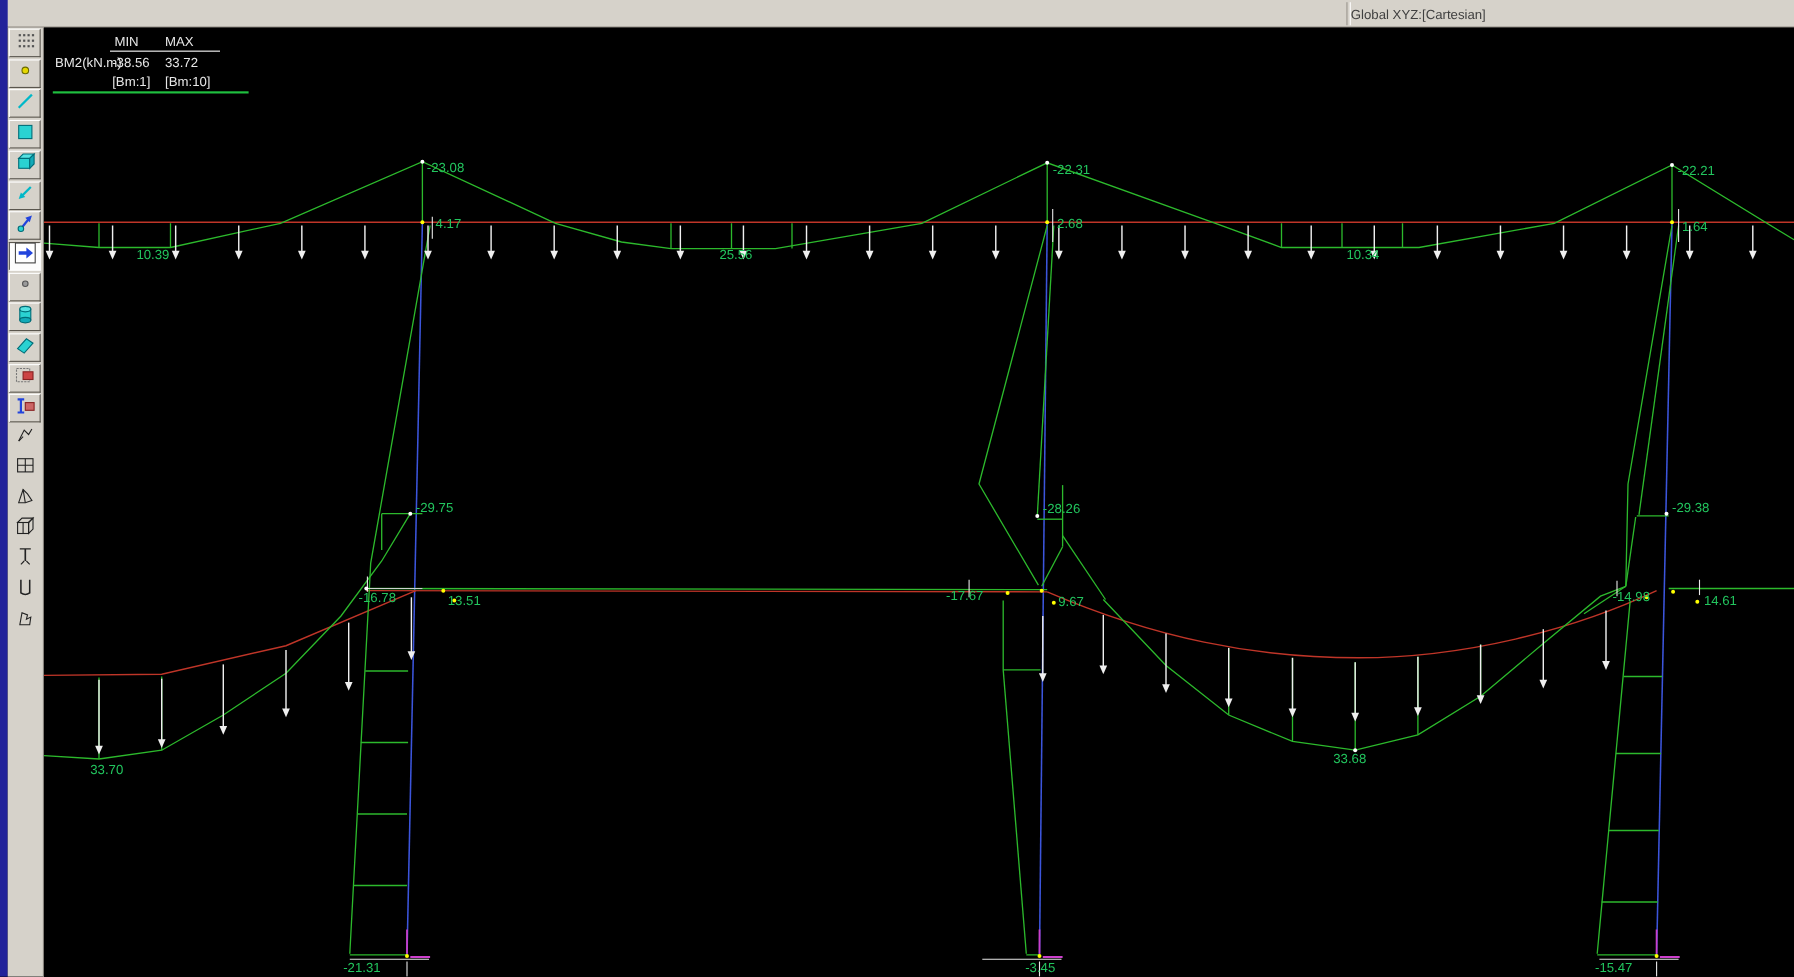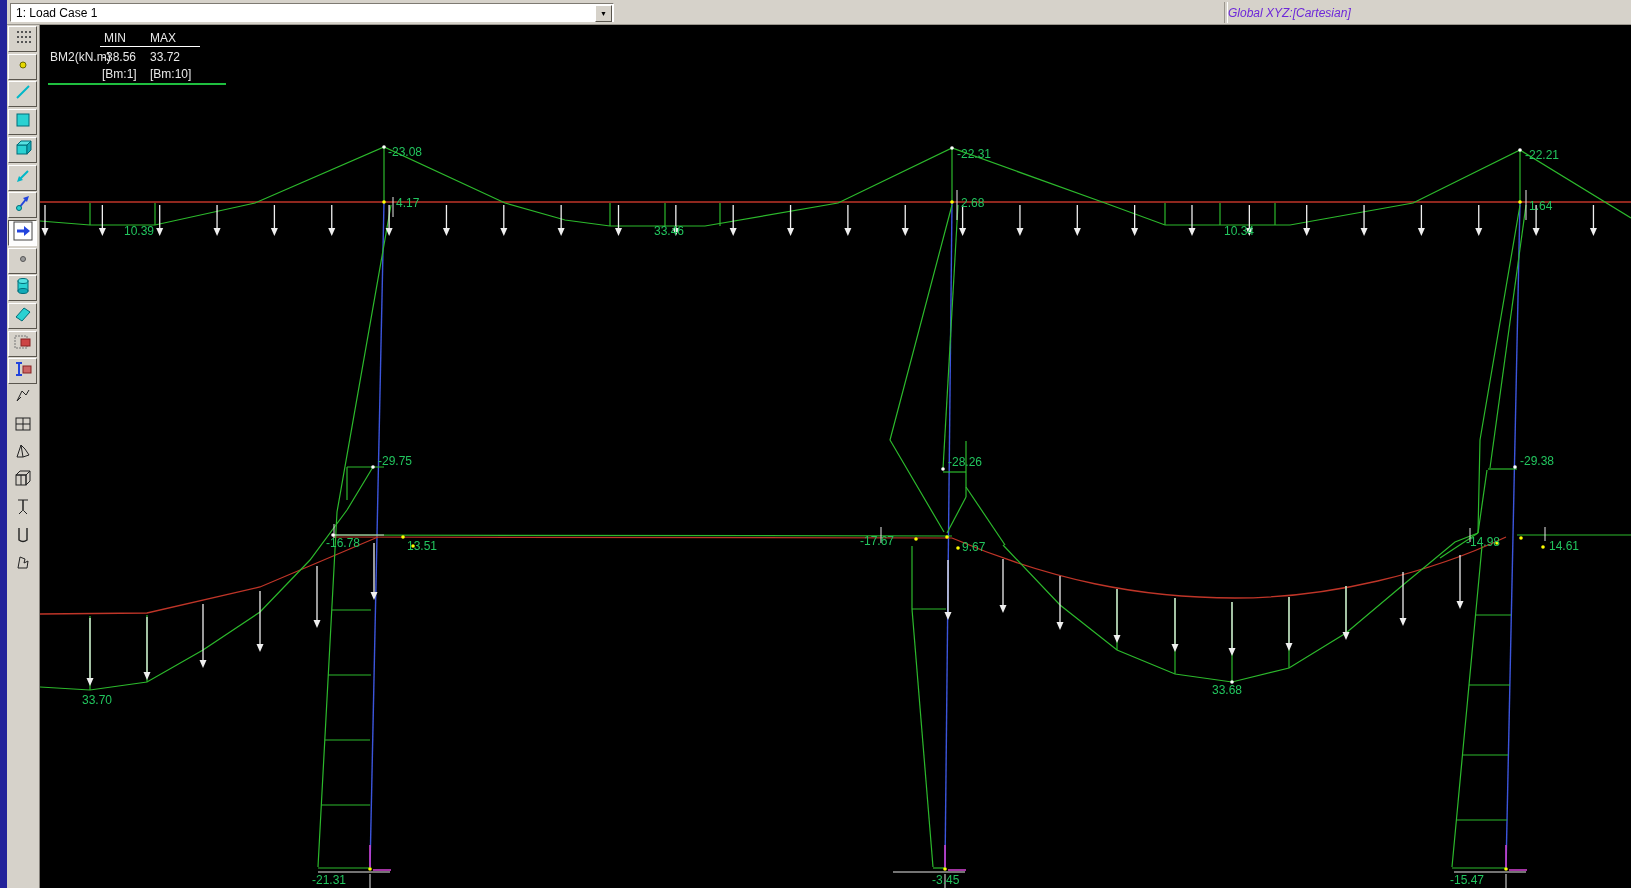--- a/index.html
+++ b/index.html
@@ -7,22 +7,22 @@
   #app{position:relative;width:1631px;height:888px;background:#000;}
   
   #topbar{position:absolute;left:0;top:0;width:1631px;height:25px;background:#d6d2ca;
           border-bottom:1px solid #9a968e;box-sizing:border-box;}
   .combo{position:absolute;top:3px;height:19px;background:#fff;border:1px solid;
          border-color:#7e7a72 #fff #fff #7e7a72;box-sizing:border-box;font-size:12px;
          color:#000;display:flex;align-items:center;padding-left:5px;}
   .combo .arrowbtn{position:absolute;right:1px;top:1px;width:15px;height:15px;background:#d6d2ca;
          border:1px solid;border-color:#fff #5a564e #5a564e #fff;display:flex;align-items:center;
          justify-content:center;font-size:7px;color:#000;}
-  #coordbox{position:absolute;top:3px;left:1228px;height:19px;font-size:12px;color:#6d28d9;
-            display:flex;align-items:center;font-style:italic;}
+  #coordbox{position:absolute;top:3px;left:1228px;height:19px;font-size:12px;color:#404040;
+            display:flex;align-items:center;}
   .vsep{position:absolute;top:2px;width:2px;height:21px;border-left:1px solid #9a968e;border-right:1px solid #fff;}
   
   #bluestrip{position:absolute;left:0;top:0;width:7px;height:888px;background:#22229a;}
   #sidebar{position:absolute;left:7px;top:25px;width:33px;height:863px;background:#d6d2ca;
            border-right:1px solid #84807a;box-sizing:border-box;}
   .sbtn{position:absolute;left:1px;width:29px;height:26px;background:#d6d2ca;
         border:1px solid;border-color:#fff #5a564e #5a564e #fff;box-sizing:border-box;
         display:flex;align-items:center;justify-content:center;}
   .sbtn.sel{background:#fdfdfd;border-color:#5a564e #fff #fff #5a564e;}
   .sflat{position:absolute;left:3px;width:26px;height:24px;display:flex;align-items:center;justify-content:center;}
@@ -34,24 +34,20 @@
   #legend{position:absolute;left:0;top:0;}
   .legtxt{position:absolute;color:#e8e8e8;font-size:12px;white-space:nowrap;}
   .legline{position:absolute;height:0;border-top:1px solid #fff;}
   .leggreen{position:absolute;height:0;border-top:2px solid #1fbf3f;}
 </style>
 </head>
 <body>
 <div id="app">
 
   <div id="topbar">
-    <div class="combo" style="left:10px;width:604px;">
-      <span>1: Load Case 1</span>
-      <span class="arrowbtn">▼</span>
-    </div>
     <div class="vsep" style="left:1224px;"></div>
     <div id="coordbox">
       <span>Global XYZ:[Cartesian]</span>
     </div>
   </div>
 
   <div id="bluestrip"></div>
   <div id="sidebar">
       <div class="sbtn" style="top: 1px;">
         <span><svg width="20" height="20" viewBox="0 0 20 20">
@@ -391,21 +387,21 @@
       <span class="legtxt" style="left:62px;top:42px;">[Bm:1]</span>
       <span class="legtxt" style="left:110px;top:42px;">[Bm:10]</span>
       <div class="leggreen" style="left:8px;top:58px;width:178px;"></div>
     </div>
     <div id="labels">
         <span class="lbl" style="left: 348px; top: 121px;">-23.08</span>
         <span class="lbl" style="left: 356px; top: 172px;">4.17</span>
         <span class="lbl" style="left: 44px; top: 200px; margin-left: 40px;">10.39</span>
         <span class="lbl" style="left: 917px; top: 123px;">-22.31</span>
         <span class="lbl" style="left: 921px; top: 172px;">2.68</span>
-        <span class="lbl" style="left: 614px; top: 200px;">33.46</span>
+        <span class="lbl" style="left: 614px; top: 200px;">25.56</span>
         <span class="lbl" style="left: 1485px; top: 124px;">-22.21</span>
         <span class="lbl" style="left: 1489px; top: 175px;">1.64</span>
         <span class="lbl" style="left: 1184px; top: 200px;">10.34</span>
         <span class="lbl" style="left: 338px; top: 430px;">-29.75</span>
         <span class="lbl" style="left: 286px; top: 512px;">-16.78</span>
         <span class="lbl" style="left: 367px; top: 515px;">13.51</span>
         <span class="lbl" style="left: 908px; top: 431px;">-28.26</span>
         <span class="lbl" style="left: 820px; top: 510px;">-17.67</span>
         <span class="lbl" style="left: 922px; top: 516px;">9.67</span>
         <span class="lbl" style="left: 1480px; top: 430px;">-29.38</span>

